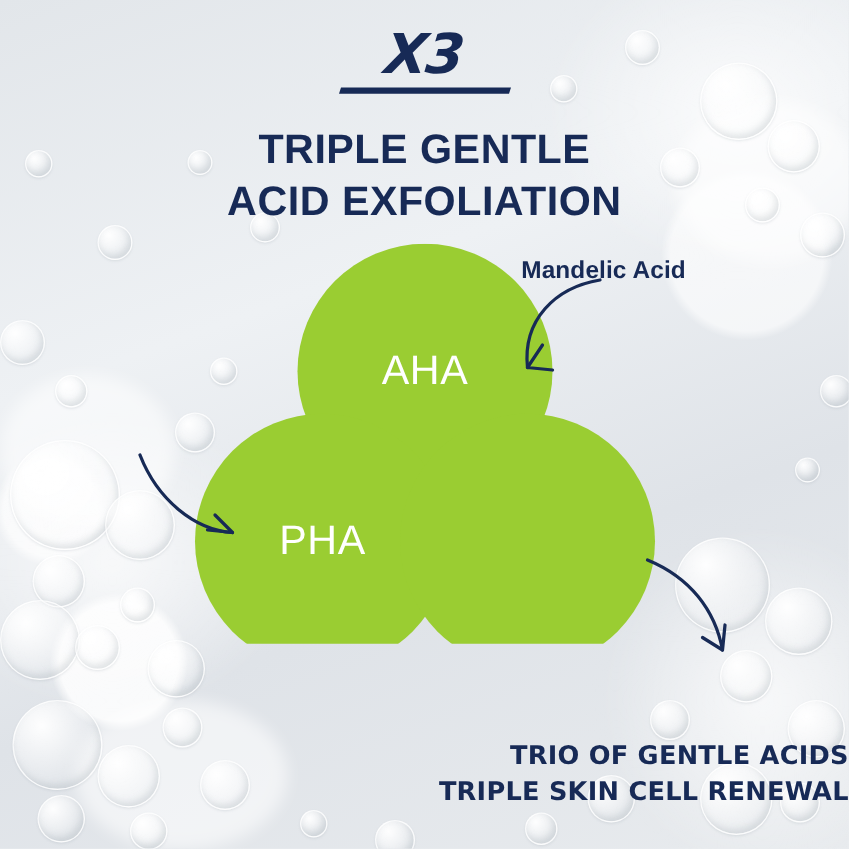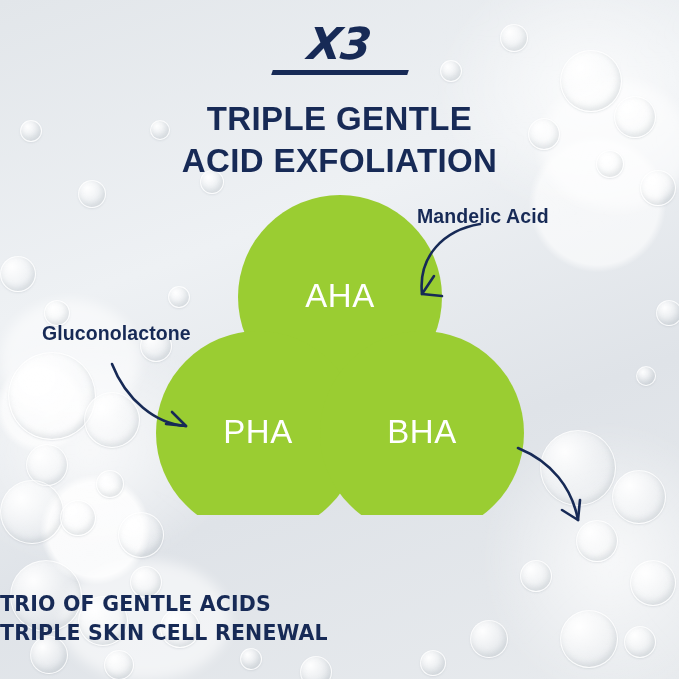--- a/index.html
+++ b/index.html
@@ -130,21 +130,21 @@
     position: absolute;
     pointer-events: none;
   }
 
   
   .footer {
     position: absolute;
     left: 0;
     bottom: 32px;
     width: 679px;
-    text-align: left;
+    text-align: right;
     color: #172a56;
     font-size: 20.5px;
     font-weight: bold;
     line-height: 1.38;
     letter-spacing: 0.2px;
     font-family: "DejaVu Sans", sans-serif;
   }
 </style>
 </head>
 <body>
@@ -217,30 +217,28 @@
   <div id="trefoil">
     <svg width="380" height="320" viewBox="0 0 380 320">
       <g id="trefoil-circles">
         <circle cx="190" cy="102" r="102" fill="#9ACD32"></circle>
         <circle cx="108" cy="238" r="102" fill="#9ACD32"></circle>
         <circle cx="272" cy="238" r="102" fill="#9ACD32"></circle>
       </g>
     </svg>
     <div class="lobe-label" style="left:33px; top:218px; width:150px; text-align:center;">PHA</div>
     <div class="lobe-label" style="left:115px; top:82px; width:150px; text-align:center;">AHA</div>
-    <div class="lobe-label" style="left:197px; top:218px; width:150px; text-align:center;">BHA</div>
   </div>
 
   <div class="callout" id="callout-mandelic">Mandelic Acid</div>
   <svg class="arrow-svg" style="left:408px; top:210px;" width="110" height="110" viewBox="0 0 110 110">
     <path d="M14 84 C 10 46, 36 20, 72 14" fill="none" stroke="#172A56" stroke-width="2.6" stroke-linecap="round"></path>
     <path d="M14 84 L 26 66 M14 84 L 34 86" fill="none" stroke="#172A56" stroke-width="2.6" stroke-linecap="round"></path>
   </svg>
 
-  <div class="callout" id="callout-gluconolactone">Gluconolactone</div>
   <svg class="arrow-svg" style="left:96px; top:350px;" width="110" height="100" viewBox="0 0 110 100">
     <path d="M90 76 C 60 74, 30 50, 16 14" fill="none" stroke="#172A56" stroke-width="2.6" stroke-linecap="round"></path>
     <path d="M90 76 L 70 74 M90 76 L 76 62" fill="none" stroke="#172A56" stroke-width="2.6" stroke-linecap="round"></path>
   </svg>
 
   <svg class="arrow-svg" style="left:496px; top:440px;" width="110" height="100" viewBox="0 0 110 100">
     <path d="M22 8 C 56 22, 76 48, 82 80" fill="none" stroke="#172A56" stroke-width="2.6" stroke-linecap="round"></path>
     <path d="M82 80 L 66 70 M82 80 L 84 60" fill="none" stroke="#172A56" stroke-width="2.6" stroke-linecap="round"></path>
   </svg>
 

